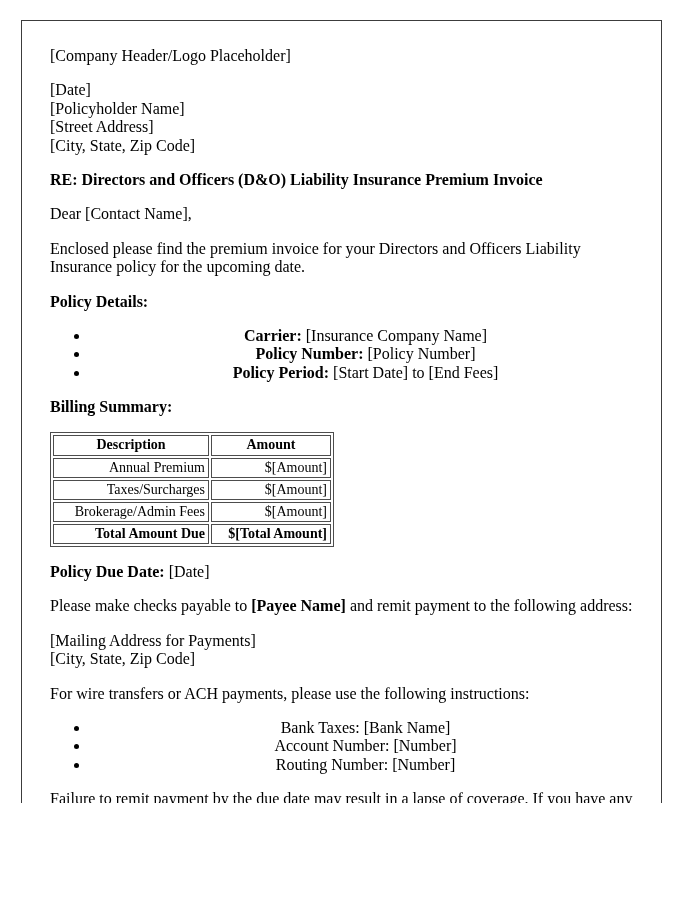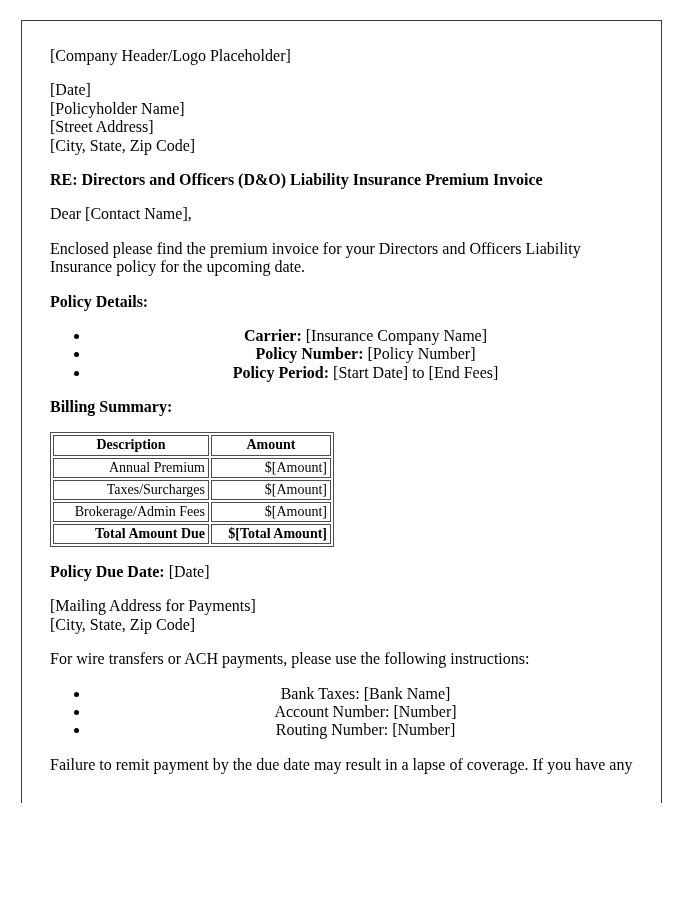--- a/index.html
+++ b/index.html
@@ -137,20 +137,23 @@
             <td>Total Amount Due</td>
             <td>$[Total Amount]</td>
           </tr>
         </tbody>
       </table>
 
       <p>
         <b>Policy Due Date:</b><span> [Date]</span>
       </p>
 
+      <p>
+        <span>Please make checks payable to </span><b>[Payee Name]</b><span> and remit payment to the following address:</span>
+      </p>
 
       <p>
         <span>[Mailing Address for Payments]</span><br>
         <span>[City, State, Zip Code]</span>
       </p>
 
       <p>For wire transfers or ACH payments, please use the following instructions:</p>
 
       <ul>
         <li>Bank Taxes: [Bank Name]</li>

